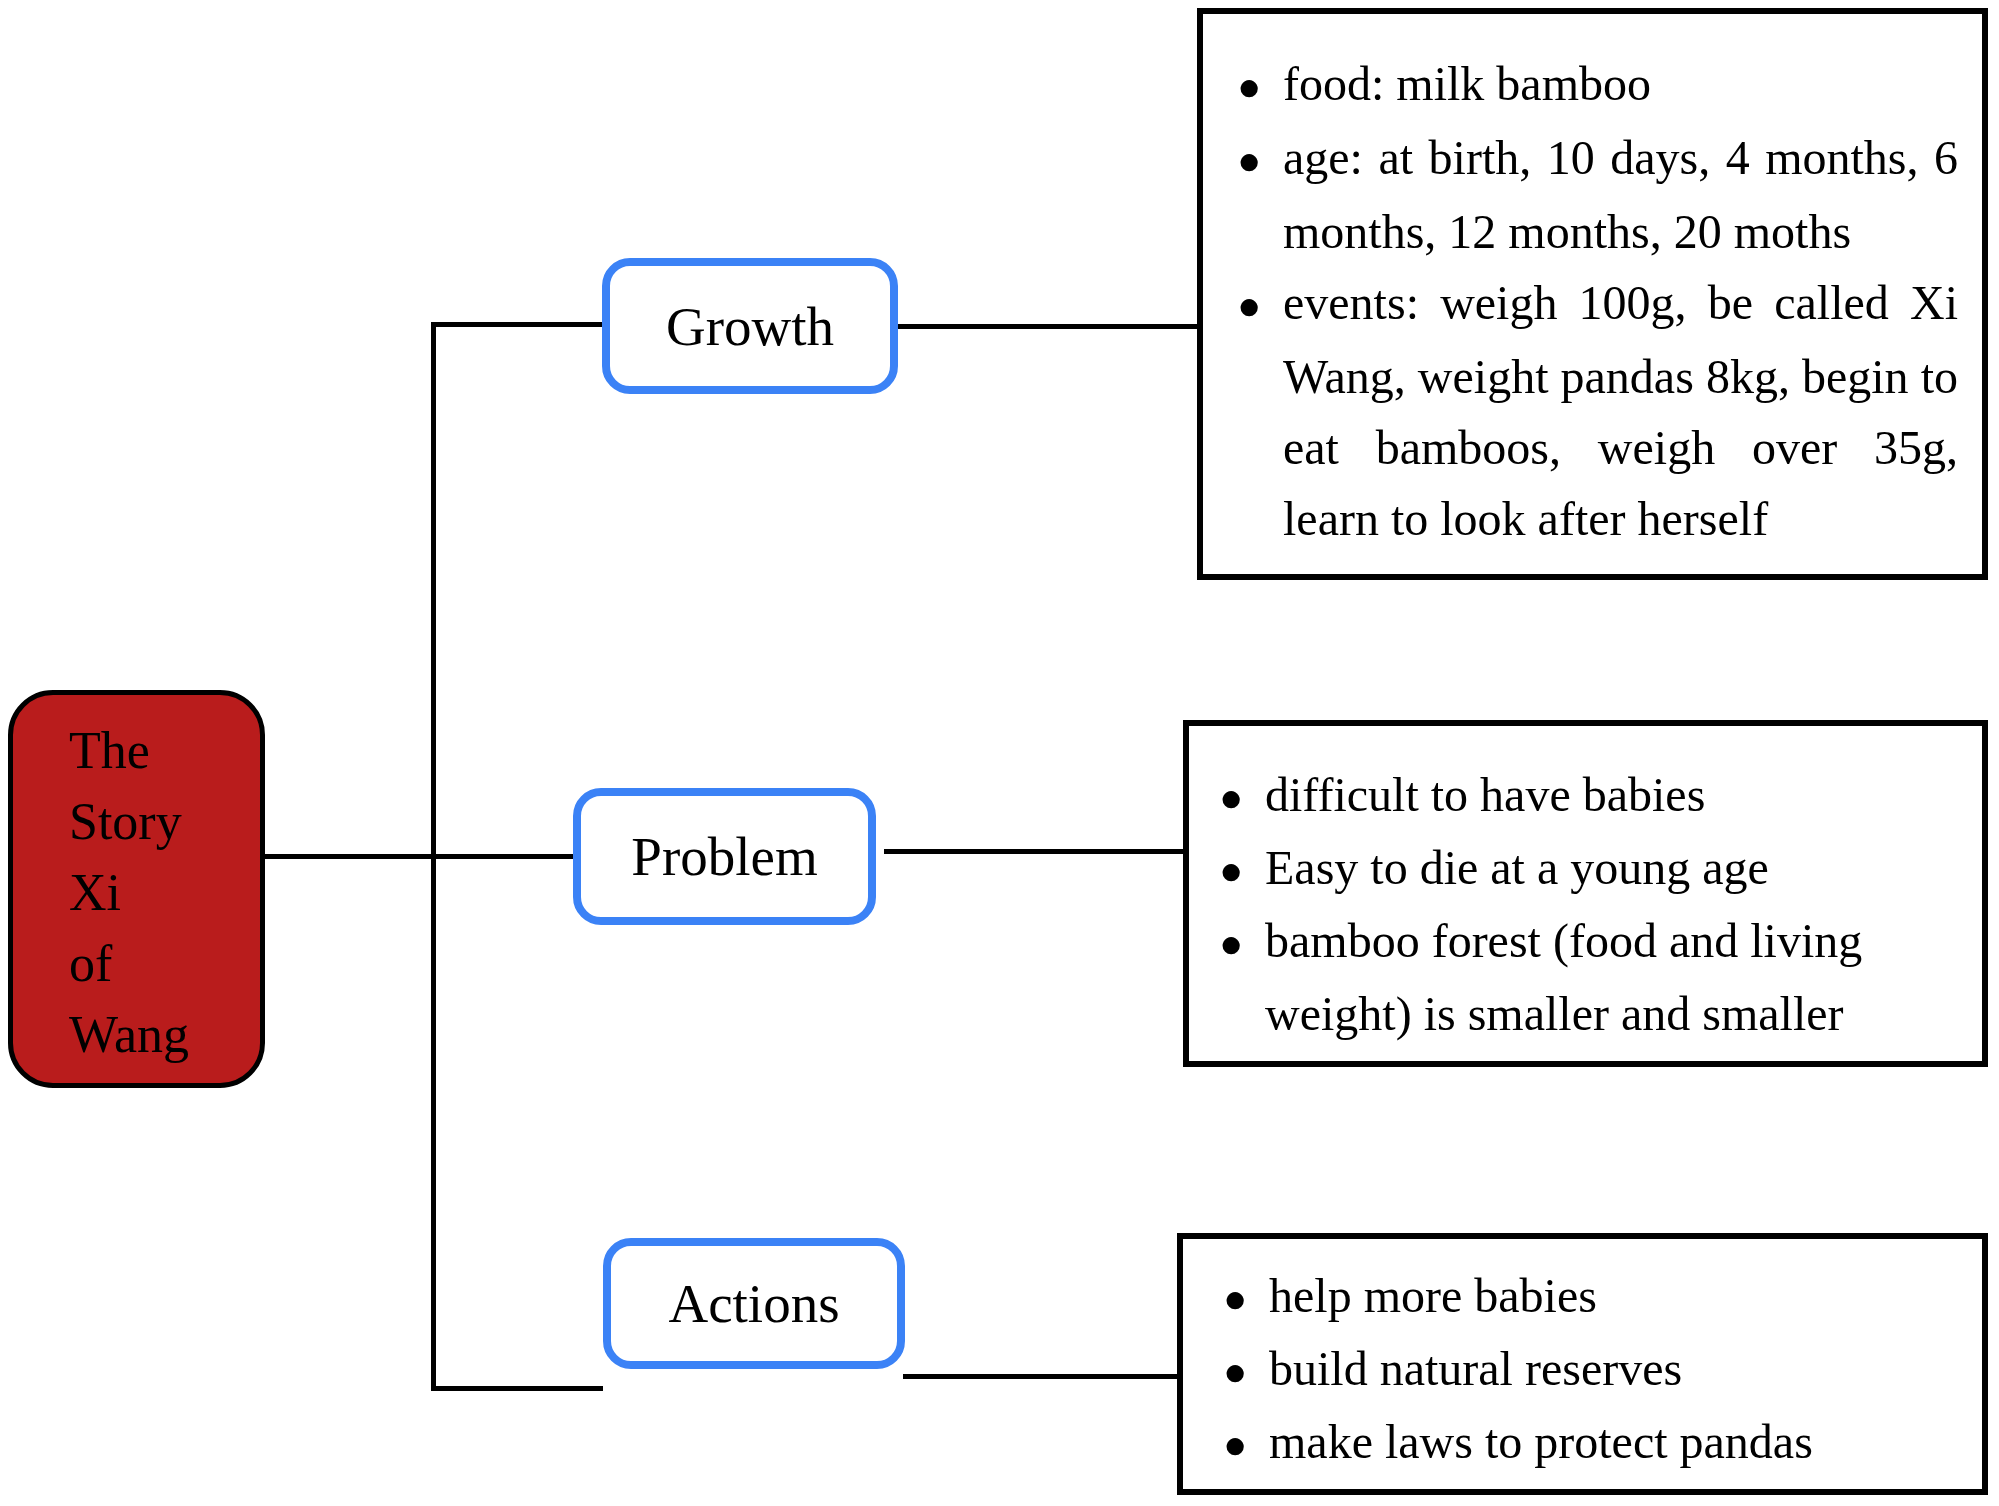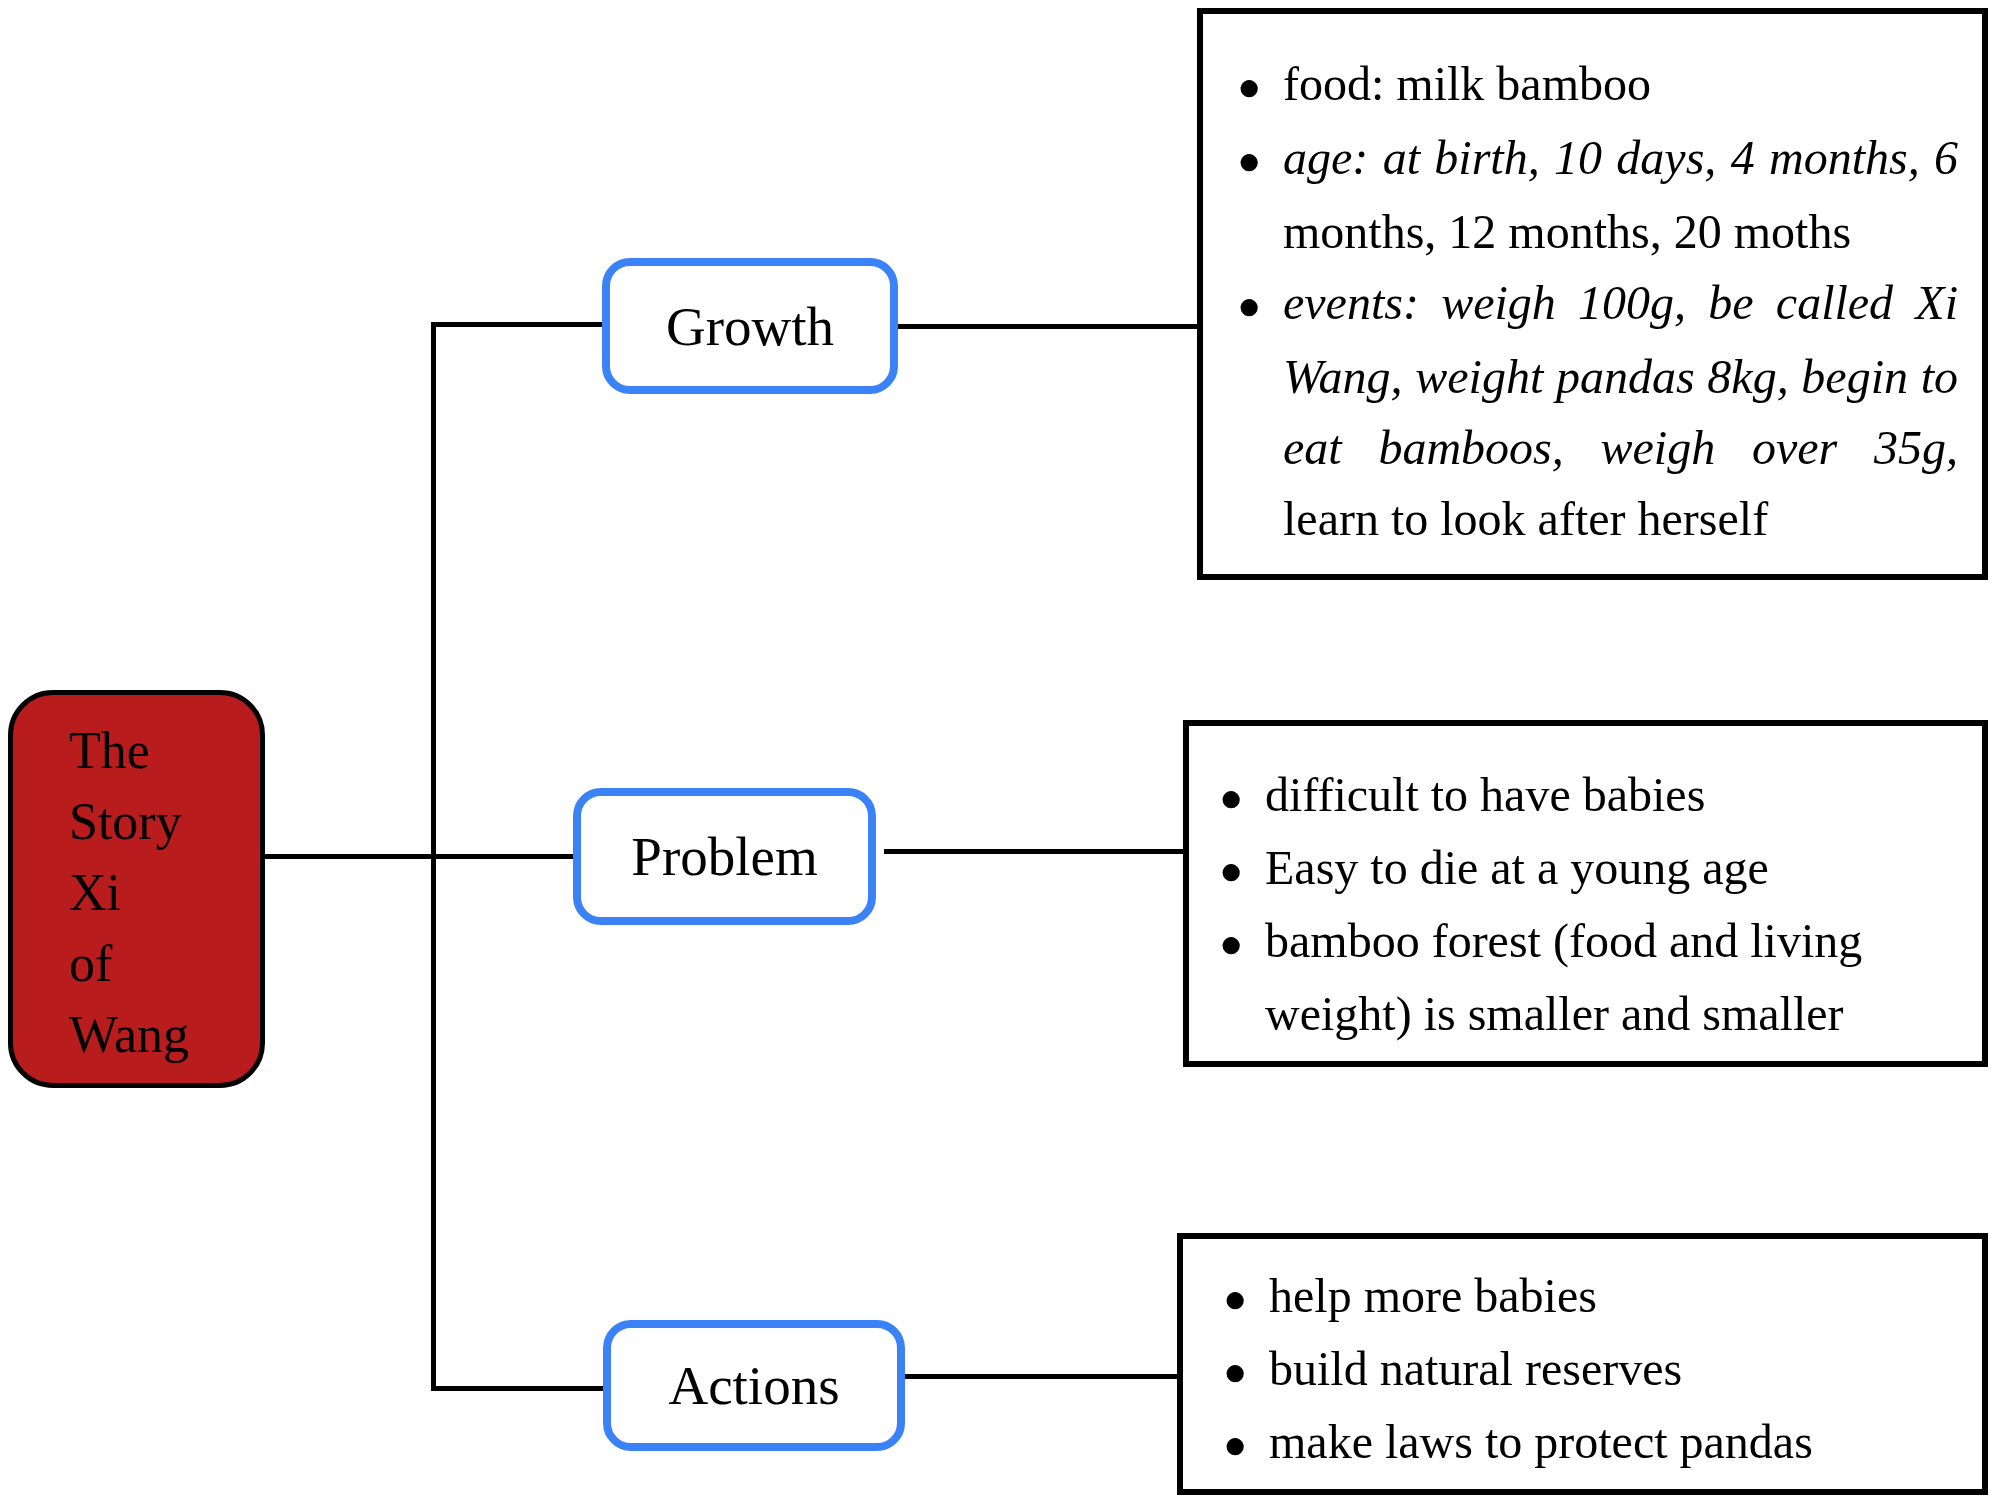--- a/index.html
+++ b/index.html
@@ -27,37 +27,37 @@
 
   
   .branch{
     position:absolute;box-sizing:border-box;
     border:8px solid #3b82f6;border-radius:28px;background:#ffffff;
     display:flex;align-items:center;justify-content:center;
     font-size:55px;
   }
   .branch-growth{left:602px;top:258px;width:296px;height:136px;}
   .branch-problem{left:573px;top:788px;width:303px;height:137px;}
-  .branch-actions{left:603px;top:1320px;width:302px;height:131px;}
+  .branch-actions{left:603px;top:1238px;width:302px;height:131px;}
 
   
   .panel{
     position:absolute;box-sizing:border-box;
     border:6px solid #000000;background:#ffffff;
     font-size:48px;
   }
   .panel-growth{left:1197px;top:8px;width:791px;height:572px;padding:34px 24px 0 34px;line-height:71px;}
   .panel-problem{left:1183px;top:720px;width:805px;height:347px;padding:34px 24px 0 30px;line-height:70px;}
   .panel-actions{left:1177px;top:1233px;width:811px;height:262px;padding:22px 24px 0 40px;line-height:70px;}
 
   .row{display:flex;align-items:baseline;}
   .bullet{flex:0 0 46px;font-size:40px;}
   .row.cont{padding-left:46px;}
   .txt{flex:1;min-width:0;}
-  .txt.just{text-align:justify;text-align-last:justify;font-style:italic;}
+  .txt.just{text-align:justify;text-align-last:justify;}
 </style>
 </head>
 <body>
 
 <div class="stage">
 
   <div class="hline" style="left:262px;top:854px;width:321px;"></div>
   <div class="vline" style="left:431px;top:322px;height:1069px;"></div>
   <div class="hline" style="left:431px;top:322px;width:171px;"></div>
   <div class="hline" style="left:896px;top:324px;width:301px;"></div>

